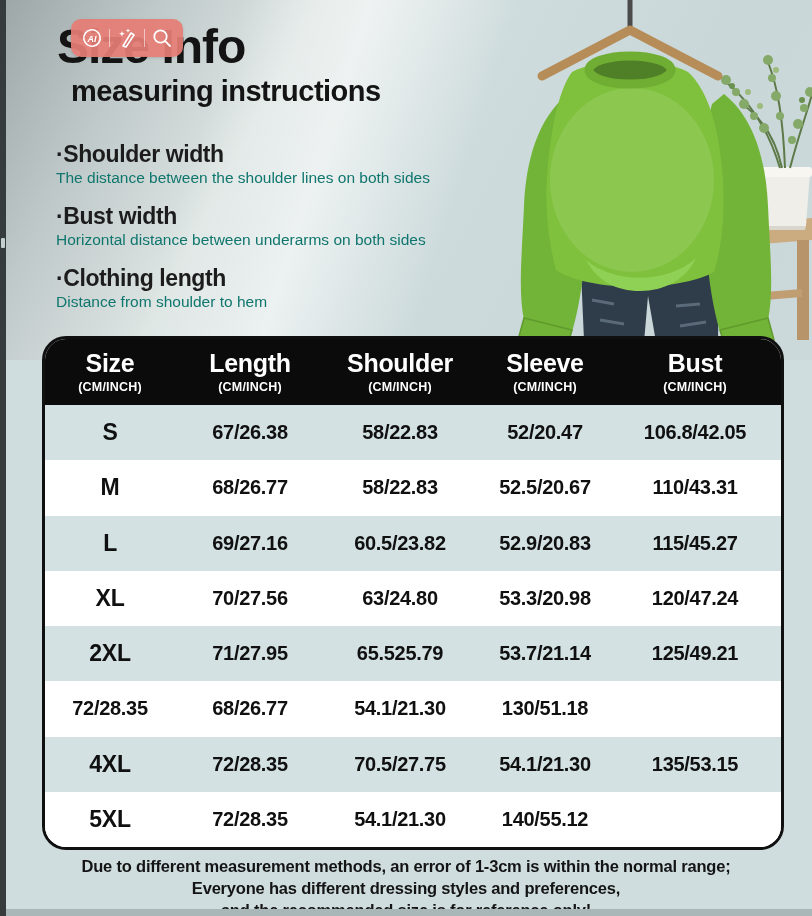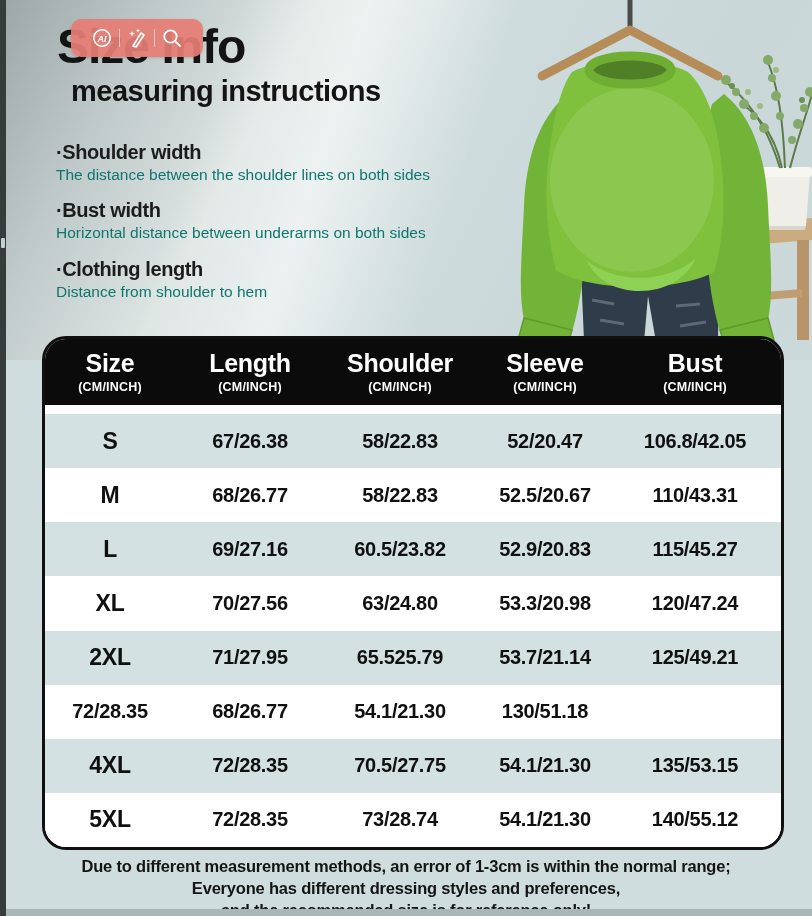--- a/index.html
+++ b/index.html
@@ -12,42 +12,42 @@
   .backdrop .streak{position:absolute;inset:0;
     background:linear-gradient(108deg,rgba(255,255,255,0) 26%,rgba(255,255,255,.55) 40%,rgba(255,255,255,0) 56%);}
 
   
   .left-edge{position:absolute;left:0;top:0;width:6px;height:916px;background:#363b3c;z-index:40;}
   .left-edge .handle{position:absolute;left:1px;top:238px;width:4px;height:10px;background:#c2ced0;border-radius:1px;}
   .bottom-edge{position:absolute;left:0;bottom:0;width:812px;height:7px;background:#a9b7b9;z-index:39;}
 
   
   .toolbar{position:absolute;left:71px;top:19px;height:38px;display:flex;align-items:center;
-    background:rgba(229,125,116,.93);border-radius:10px;padding:0 17px;z-index:30;box-shadow:0 1px 3px rgba(0,0,0,.15);}
+    background:rgba(229,125,116,.93);border-radius:10px;padding:0 7px;z-index:30;box-shadow:0 1px 3px rgba(0,0,0,.15);}
   .toolbar .tbtn{display:flex;align-items:center;justify-content:center;width:28px;height:38px;cursor:pointer;background:none;border:none;padding:0;}
   .toolbar .sep{width:1px;height:18px;background:rgba(255,255,255,.55);margin:0 3px;}
   .toolbar svg{display:block;}
 
   
   .title-block{position:absolute;left:57px;top:22px;z-index:5;color:#141414;}
   .title-block h1{margin:0;font-size:48px;line-height:1.05;font-weight:900;letter-spacing:-1px;}
   .title-block h2{margin:4px 0 0 14px;font-size:29px;line-height:1.05;font-weight:800;letter-spacing:-.5px;}
 
   .instructions{position:absolute;left:56px;top:141px;z-index:5;color:#1c1c1c;width:470px;}
   .instr-item{margin-bottom:15px;}
-  .instr-item .lbl{font-size:20px;font-weight:800;letter-spacing:-.4px;line-height:1.15;}
+  .instr-item .lbl{font-size:23px;font-weight:800;letter-spacing:-.4px;line-height:1.15;}
   .instr-item .desc{font-size:15.5px;font-weight:400;color:#0f766e;margin-top:1px;line-height:1.25;}
 
   
   .photo{position:absolute;right:0;top:0;width:332px;height:352px;z-index:2;}
 
   
   .size-table{position:absolute;left:42px;top:336px;width:736px;height:508px;
     background:#ffffff;border:3px solid #101010;border-radius:24px;overflow:hidden;z-index:20;
-    display:flex;flex-direction:column;gap:9px;}
+    display:flex;flex-direction:column;}
   .thead{height:66px;background:#0b0b0b;color:#fff;display:grid;
     grid-template-columns:130px 150px 150px 140px 160px;flex:0 0 auto;}
   .th{display:flex;flex-direction:column;align-items:center;justify-content:center;}
   .th .cl{font-size:25px;font-weight:800;letter-spacing:-.3px;line-height:1;}
   .th .cu{font-size:12.5px;font-weight:700;margin-top:4px;letter-spacing:.2px;}
   .tbody{flex:1;display:flex;flex-direction:column;}
   .trow{flex:1;display:grid;grid-template-columns:130px 150px 150px 140px 160px;align-items:center;background:#ffffff;}
   .trow.alt{background:#d3e1e3;}
   .tc{text-align:center;color:#101010;font-weight:700;font-size:20px;letter-spacing:-.3px;}
   .tc.size{font-size:23px;font-weight:800;}
@@ -249,21 +249,20 @@
       <div class="trow alt">
         <div class="tc size">4XL</div>
         <div class="tc">72/28.35</div>
         <div class="tc">70.5/27.75</div>
         <div class="tc">54.1/21.30</div>
         <div class="tc">135/53.15</div>
       </div>
       <div class="trow">
         <div class="tc size">5XL</div>
         <div class="tc">72/28.35</div>
-        <div class="tc">73/28.74</div>
         <div class="tc">54.1/21.30</div>
         <div class="tc">140/55.12</div>
       </div>
     </div>
   </div>
 
   <div class="disclaimer">
     <div>Due to different measurement methods, an error of 1-3cm is within the normal range;</div>
     <div>Everyone has different dressing styles and preferences,</div>
     <div>and the recommended size is for reference only!</div>

